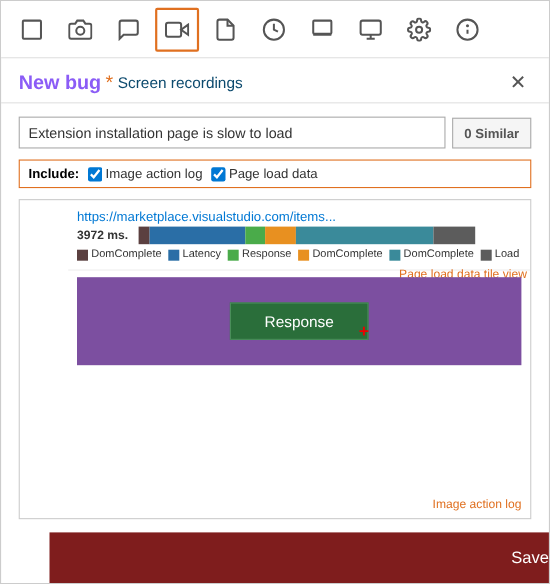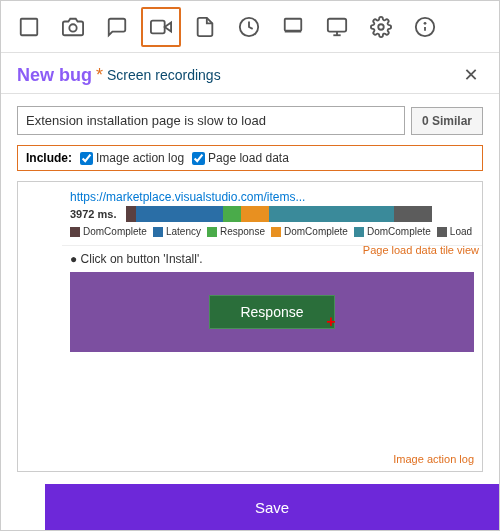--- a/index.html
+++ b/index.html
@@ -263,25 +263,25 @@
       right: -2px;
       bottom: -2px;
       font-size: 16px;
       color: #e00;
       font-weight: bold;
       line-height: 1;
     }
 
     
     .save-bar {
-      background: #6d28d9;
+      background: #7f1d1d;
       height: 46px;
       display: flex;
       align-items: center;
-      justify-content: center;
+      justify-content: flex-end;
       cursor: pointer;
       flex-shrink: 0;
       margin-left: 44px;
     }
     .save-btn-label {
       color: #fff;
       font-size: 15px;
       font-weight: 500;
     }
   </style>
@@ -430,21 +430,20 @@
               <div class="legend-dot" style="background:#5c5c5c;"></div>
               <span>Load</span>
             </div>
           </div>
         </div>
       </div>
 
       <div class="annotation" style="font-size:11px; color:#e07020; position:absolute; right:3px; top:62px;">Page load data tile view</div>
 
       <div class="action-section">
-        <div class="action-text">● Click on button 'Install'.</div>
         <div class="screenshot-box">
           <div class="install-btn-demo">
             <span>Response</span>
             <span class="cursor-cross">+</span>
           </div>
         </div>
       </div>
 
       <div style="font-size:11px; color:#e07020; position:absolute; right:8px; bottom:6px; pointer-events:none;">Image action log</div>
 

